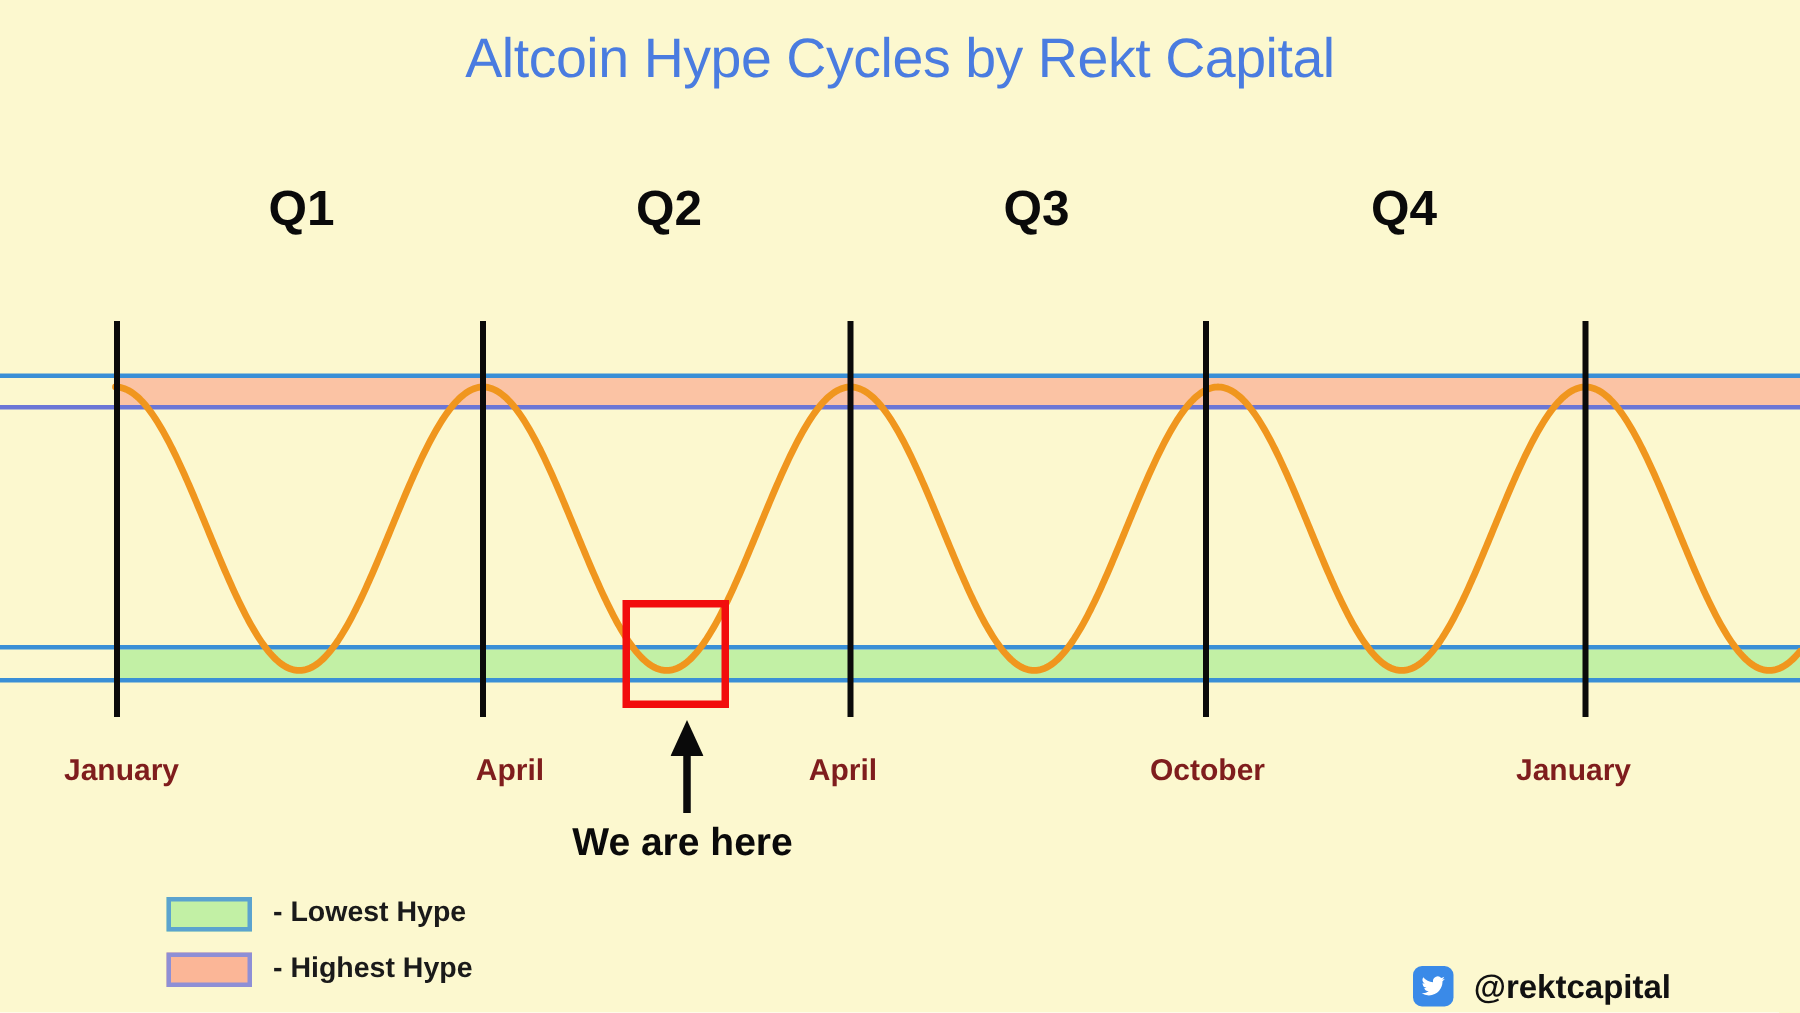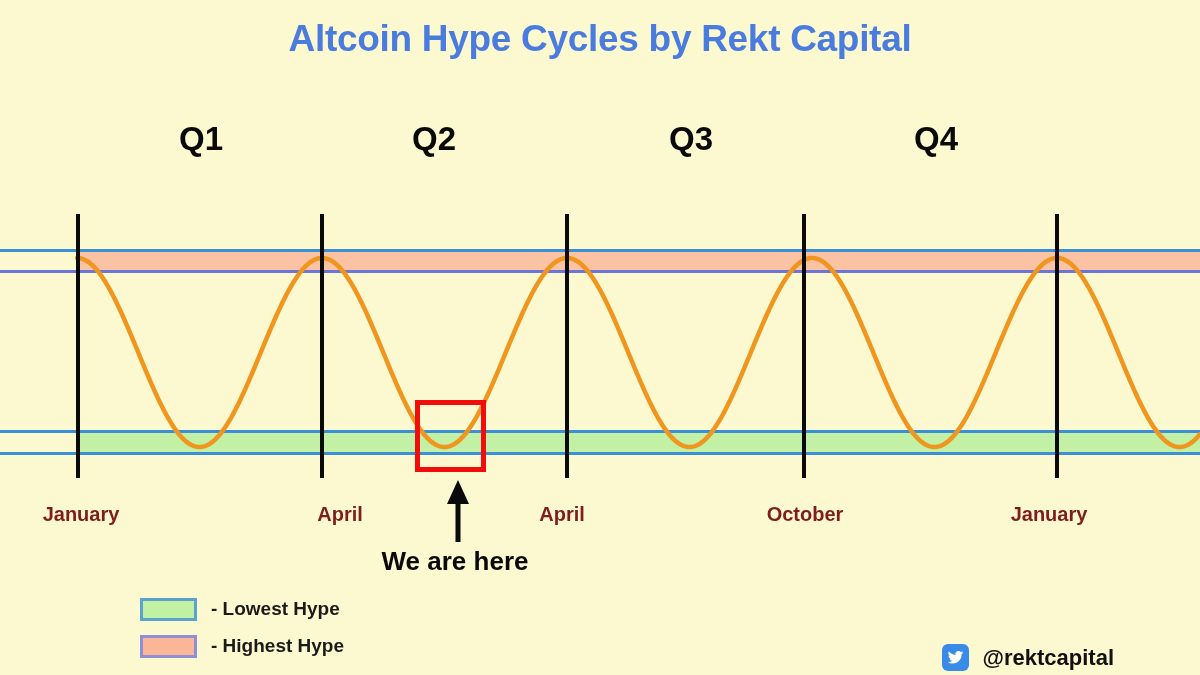--- a/index.html
+++ b/index.html
@@ -17,21 +17,21 @@
   }
 
   
   #chart-title {
     position: absolute;
     top: 18px;
     left: 0;
     width: 1200px;
     text-align: center;
     font-size: 37px;
-    font-weight: 700;
+    font-weight: 400;
     letter-spacing: -0.3px;
     color: #4a7ce0;
     white-space: nowrap;
   }
 
   
   .quarter-label {
     position: absolute;
     top: 120px;
     font-size: 33px;
@@ -137,21 +137,21 @@
     font-size: 20px;
     font-weight: 700;
     color: #7f1d1d;
     transform: translateX(-50%);
     white-space: nowrap;
   }
 
   
   #legend {
     position: absolute;
-    left: 140px;
+    left: 111px;
     top: 594px;
   }
   .legend-row {
     display: flex;
     align-items: center;
     height: 30px;
     margin-bottom: 7px;
   }
   .legend-swatch {
     width: 57px;
@@ -204,21 +204,21 @@
   }
 </style>
 </head>
 <body>
 
 <div id="stage">
 
   <div id="chart-title">Altcoin Hype Cycles by Rekt Capital</div>
 
   <div class="quarter-label" style="left:201px">Q1</div>
-  <div class="quarter-label" style="left:434px">Q2</div>
+  <div class="quarter-label" style="left:446px">Q2</div>
   <div class="quarter-label" style="left:691px">Q3</div>
   <div class="quarter-label" style="left:936px">Q4</div>
 
   <div id="plot">
 
     <div class="band" id="band-highest"></div>
     <div class="band" id="band-lowest"></div>
 
     <div class="band-line blue" id="line-high-top"></div>
     <div class="band-line purple" id="line-high-bottom"></div>

